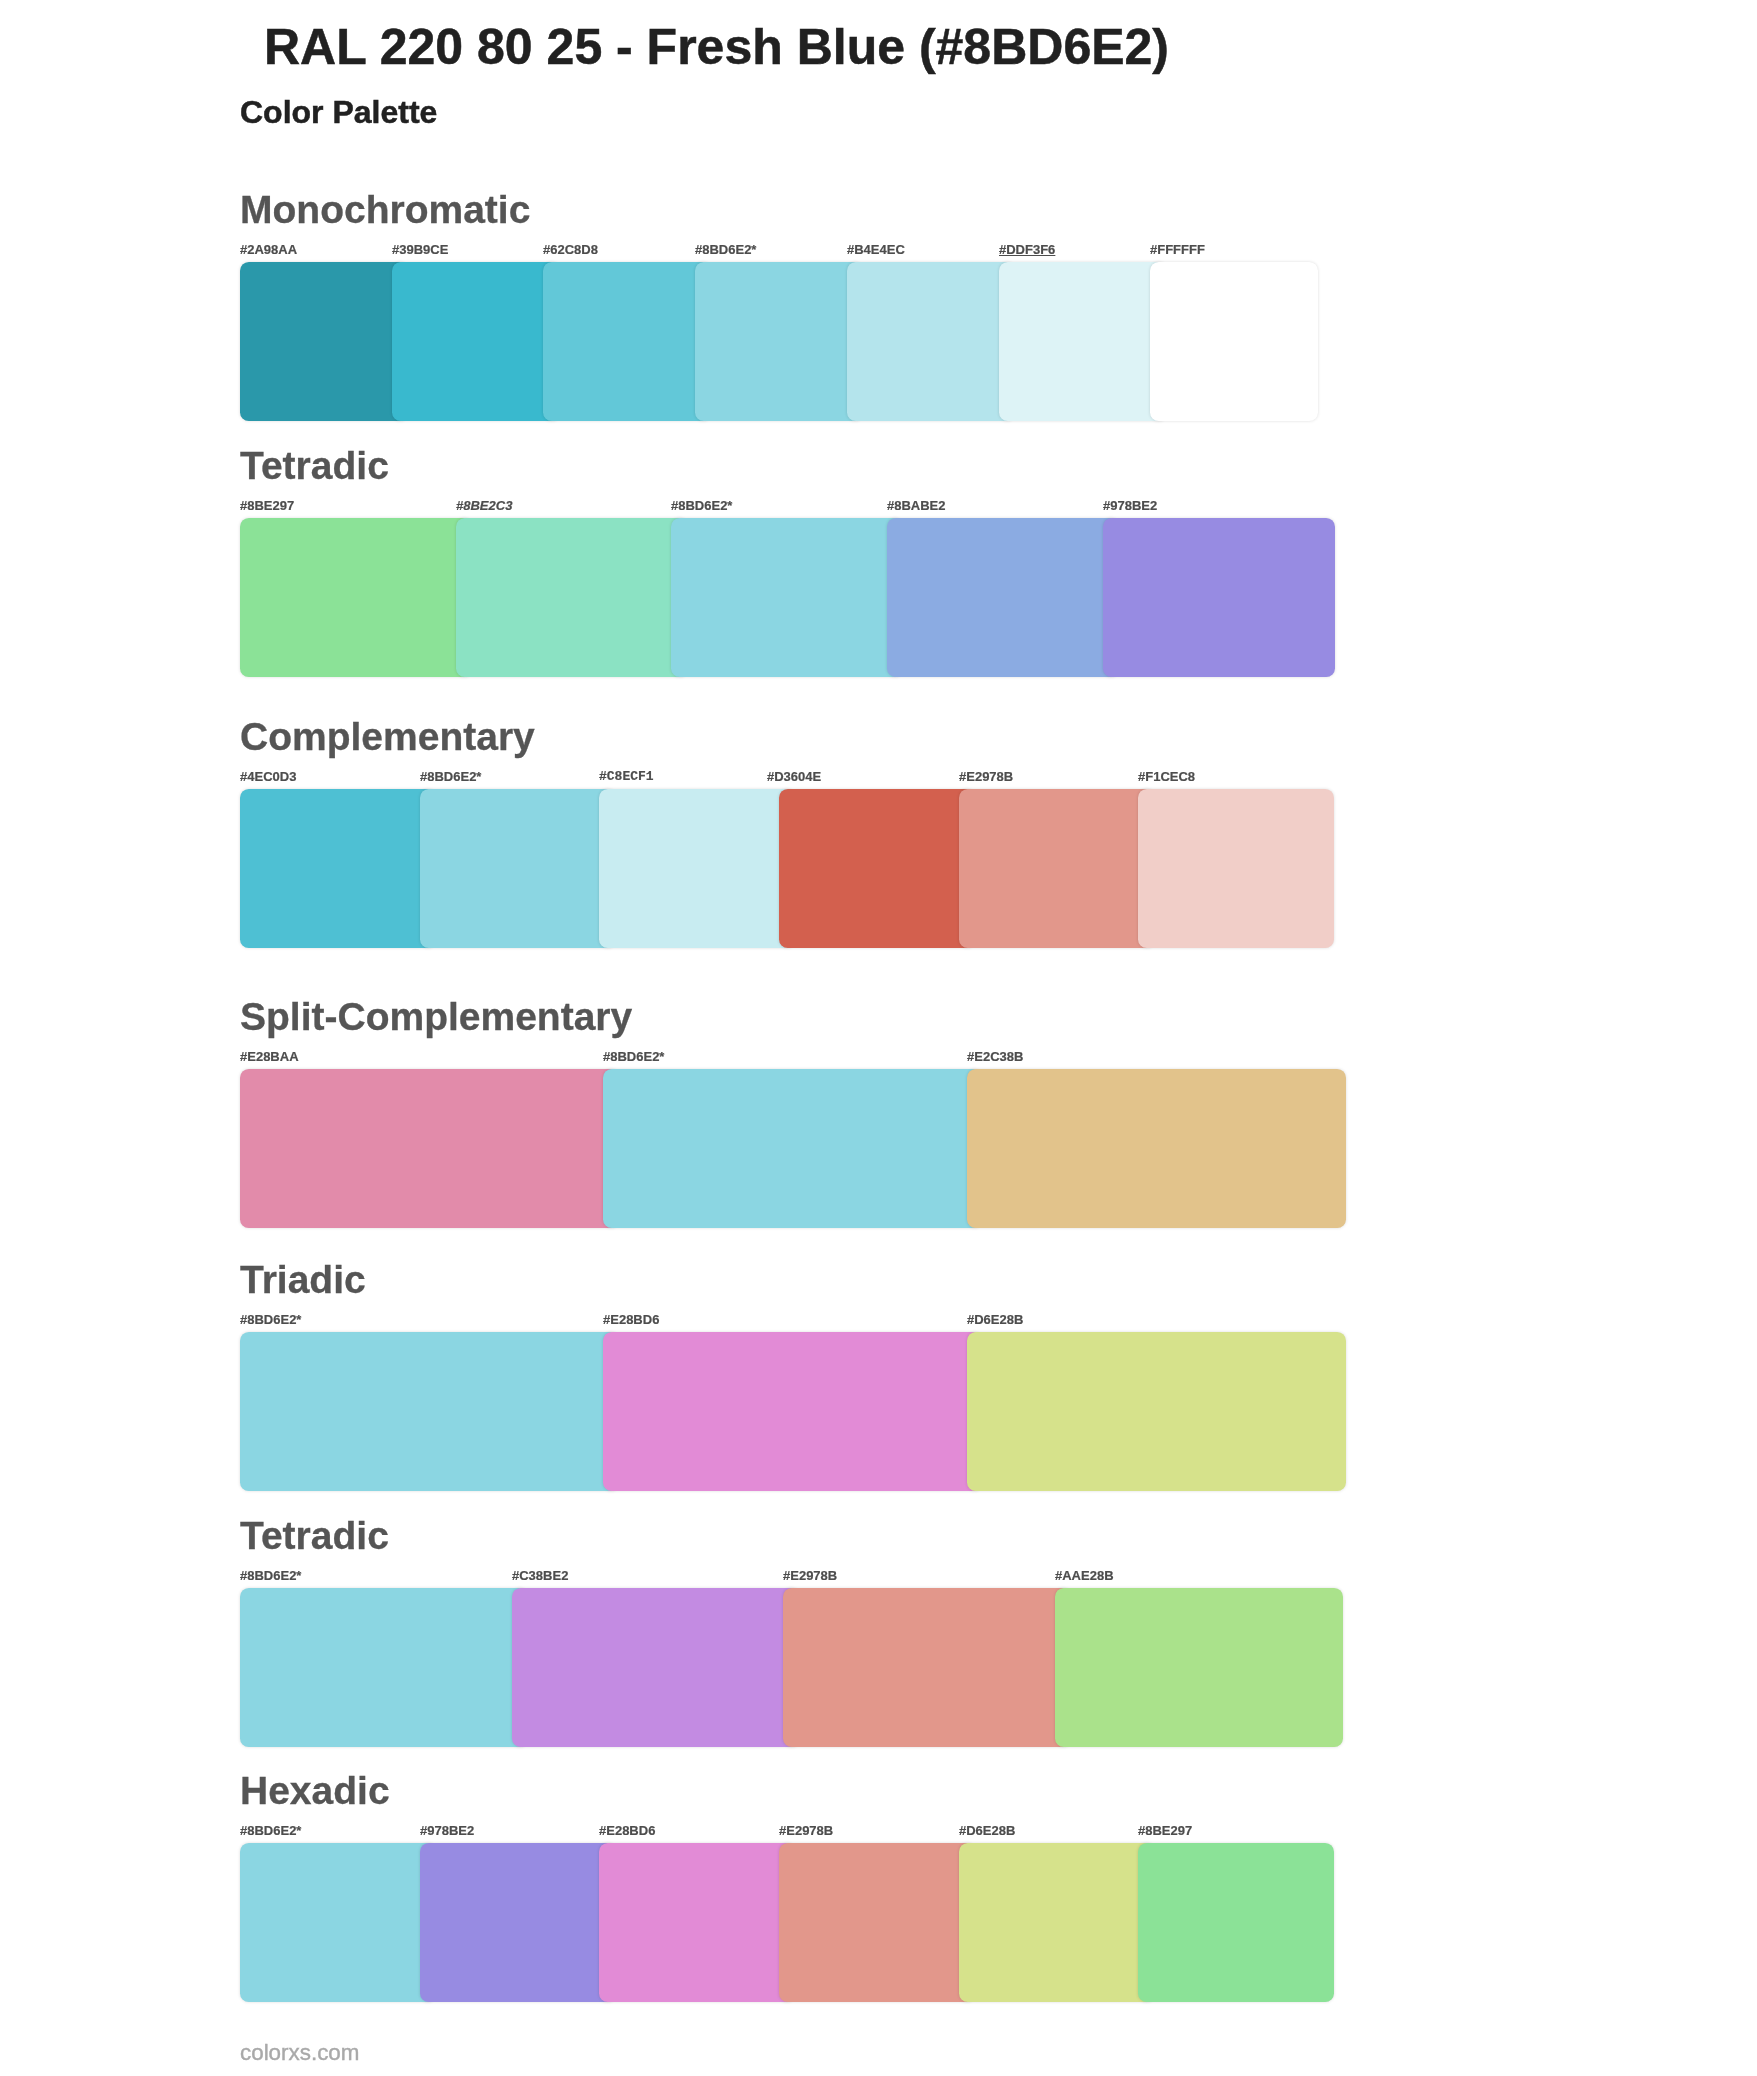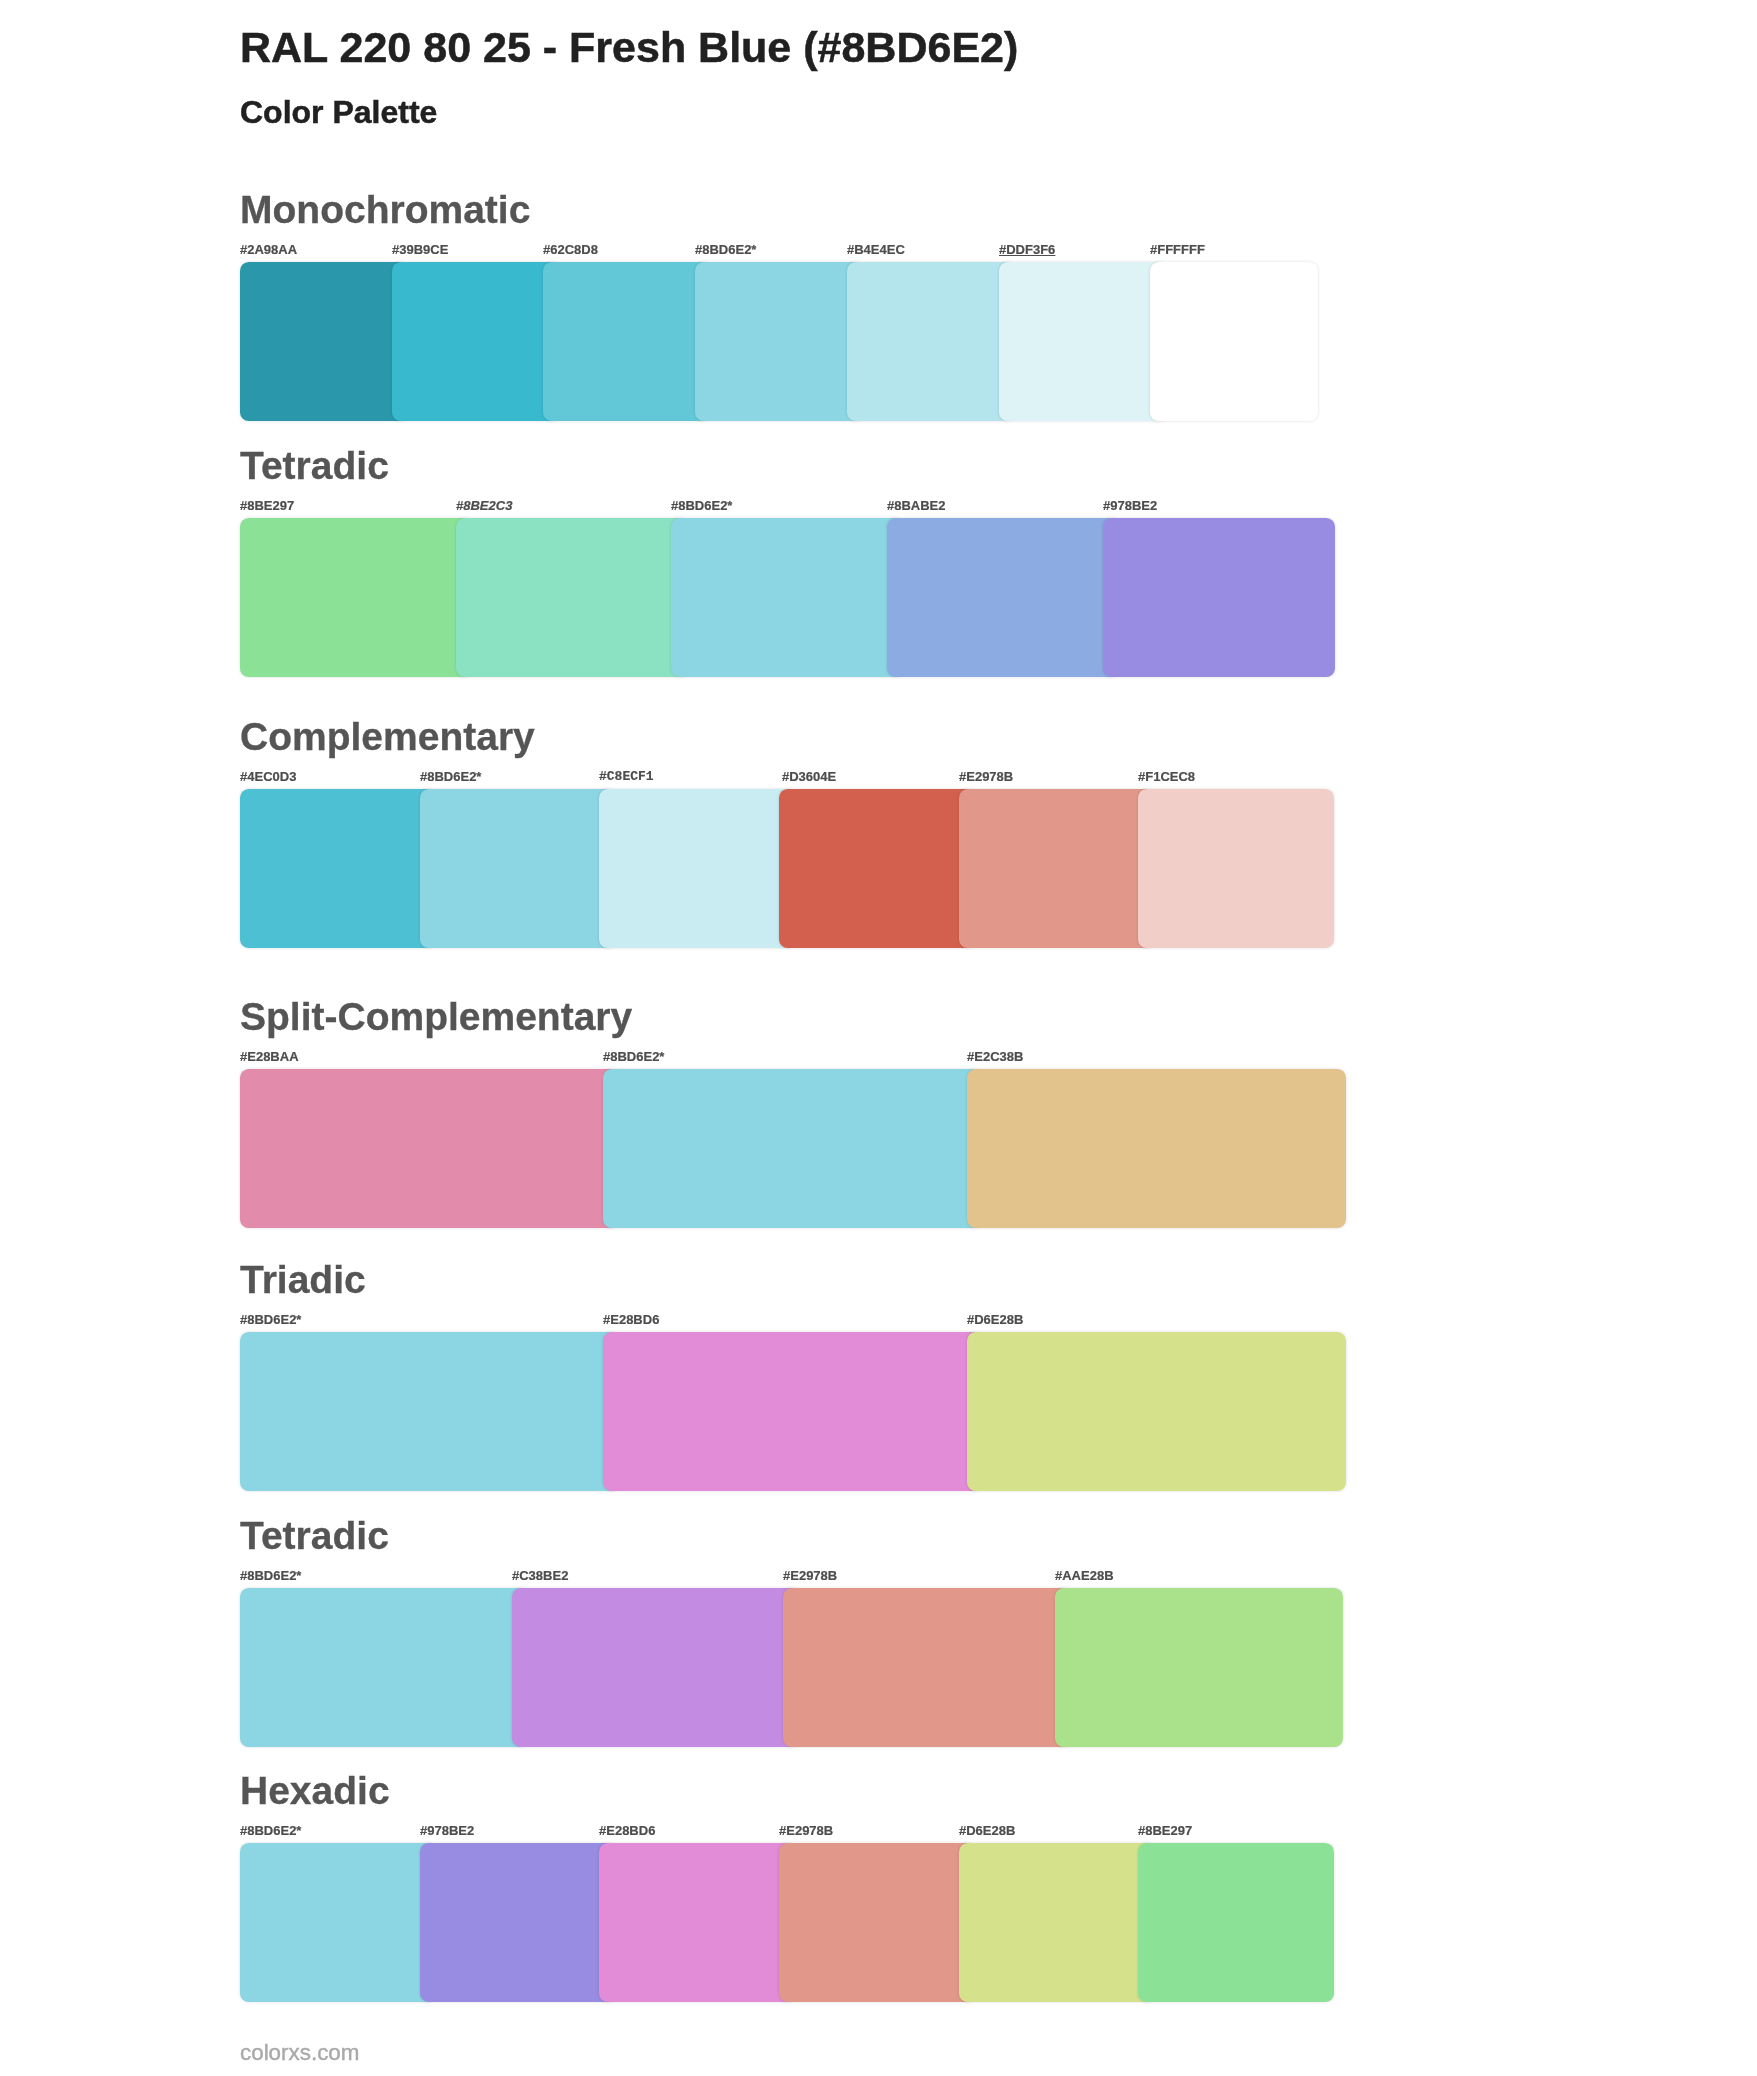--- a/index.html
+++ b/index.html
@@ -5,21 +5,21 @@
 <style>
   html,body{margin:0;padding:0;background:#ffffff;}
   body{width:1757px;height:2077px;overflow:hidden;
        font-family:"Liberation Sans",sans-serif;
        -webkit-font-smoothing:antialiased;}
   .page{position:relative;width:1757px;height:2077px;background:#ffffff;
         filter:opacity(1);}
 
   .title{position:absolute;left:240px;color:#212121;font-weight:bold;
          white-space:nowrap;margin:0;}
-  h1.title{font-size:43px;line-height:50px;top:21.6px;-webkit-text-stroke:0.5px #212121;}
+  h1.title{font-size:50px;line-height:50px;top:21.6px;margin-left:24px;-webkit-text-stroke:0.5px #212121;}
   h2.title{font-size:32px;line-height:46px;top:89px;-webkit-text-stroke:0.5px #212121;}
 
   .section{position:absolute;left:240px;}
   .sec-title{position:absolute;left:0;top:-72px;color:#555555;font-weight:bold;
              font-size:39px;line-height:39px;white-space:nowrap;
              -webkit-text-stroke:0.3px #555555;}
   .hexrow{position:absolute;left:0;top:0;}
   .hex{position:absolute;top:-21.6px;color:#4d4d4d;font-size:13px;line-height:20.4px;
        font-weight:bold;white-space:nowrap;-webkit-text-stroke:0.2px #4d4d4d;}
   .swrow{position:absolute;left:0;top:0;}
@@ -78,21 +78,21 @@
           <div class="sw" title="#978BE2" style="left: 863px; width: 232px; background: rgb(151, 139, 226); z-index: 14;"></div>
         </div>
   </div>
 
   <div class="section" style="top: 789px;">
     <div class="sec-title">Complementary</div>
     <div class="hexrow">
           <div class="hex" style="left: 0px;">#4EC0D3</div>
           <div class="hex" style="left: 180px;">#8BD6E2*</div>
           <div class="hex" style="left: 359px; font-family: Liberation Mono, monospace;">#C8ECF1</div>
-          <div class="hex" style="left: 542px;">#D3604E</div>
+          <div class="hex" style="left: 527px;">#D3604E</div>
           <div class="hex" style="left: 719px;">#E2978B</div>
           <div class="hex" style="left: 898px;">#F1CEC8</div>
         </div>
     <div class="swrow">
           <div class="sw" title="#4EC0D3" style="left: 0px; width: 196px; background: rgb(78, 192, 211); z-index: 10;"></div>
           <div class="sw" title="#8BD6E2*" style="left: 180px; width: 196px; background: rgb(139, 214, 226); z-index: 11;"></div>
           <div class="sw" title="#C8ECF1" style="left: 359px; width: 196px; background: rgb(200, 236, 241); z-index: 12;"></div>
           <div class="sw" title="#D3604E" style="left: 539px; width: 196px; background: rgb(211, 96, 78); z-index: 13;"></div>
           <div class="sw" title="#E2978B" style="left: 719px; width: 196px; background: rgb(226, 151, 139); z-index: 14;"></div>
           <div class="sw" title="#F1CEC8" style="left: 898px; width: 196px; background: rgb(241, 206, 200); z-index: 15;"></div>

